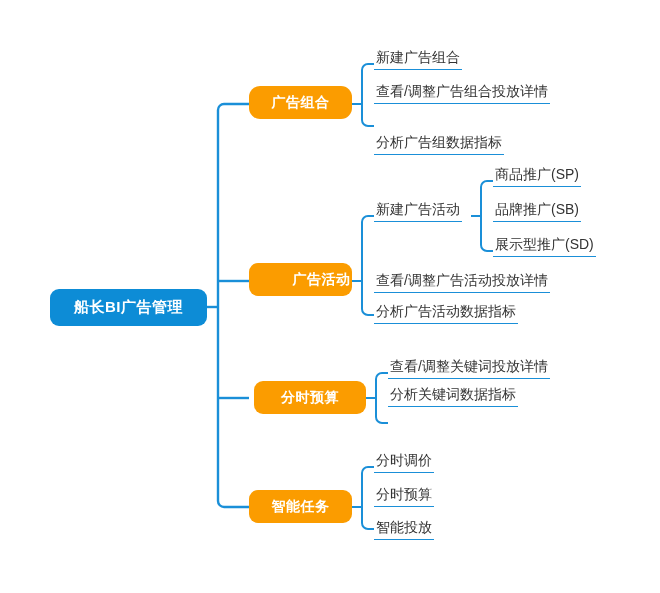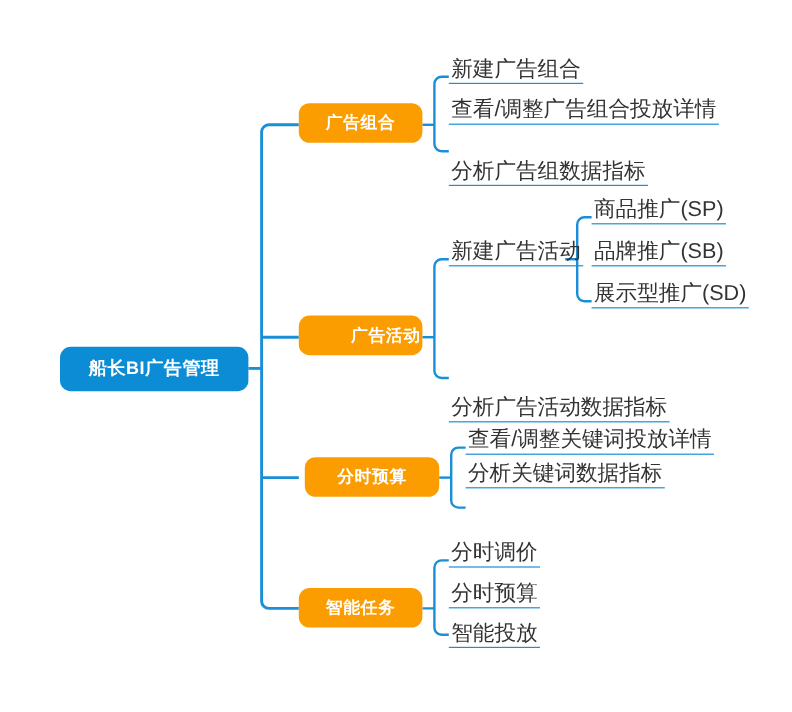--- a/index.html
+++ b/index.html
@@ -29,21 +29,21 @@
   .node.branch{
     background:#fb9c00;
     border-radius:9px;
     font-size:14px;
   }
 
   .leaf{
     position:absolute;
     white-space:nowrap;
     color:#333333;
-    font-size:18px;
+    font-size:14px;
     line-height:20px;
     box-sizing:border-box;
     padding:0 2px 2px 2px;
     border-bottom:1.6px solid #1a8fd8;
   }
 </style>
 </head>
 <body>
 
 <div id="canvas">
@@ -74,32 +74,33 @@
 
       <path d="M352 507 H362"></path>
       <path d="M374 467 H368 a6 6 0 0 0 -6 6 V523 a6 6 0 0 0 6 6 H374"></path>
     </g>
   </svg>
 
   <div class="node root" style="left:50px;top:289px;width:157px;height:37px;">
     <span>船长BI广告管理</span>
   </div>
 
-  <div class="node branch" style="left:249px;top:86px;width:103px;height:33px;">
+  <div class="node branch" style="left:249px;top:86px;width:103px;height:33px;border-radius:11px;">
     <span>广告组合</span>
   </div>
   <div class="leaf" style="left:374px;top:47px;">新建广告组合</div>
   <div class="leaf" style="left:374px;top:81px;">查看/调整广告组合投放详情</div>
   <div class="leaf" style="left:374px;top:112px;margin-top:20px;">分析广告组数据指标</div>
 
   <div class="node branch" style="left:249px;top:263px;width:103px;height:33px;padding-left:42px;">
     <span>广告活动</span>
   </div>
   <div class="leaf" style="left:374px;top:199px;">新建广告活动</div>
-  <div class="leaf" style="left:374px;top:301px;margin-top:28px;">分析广告活动数据指标</div>
+  <div class="leaf" style="left:374px;top:270px;">查看/调整广告活动投放详情</div>
+  <div class="leaf" style="left:374px;top:301px;">分析广告活动数据指标</div>
 
   <div class="leaf" style="left:493px;top:164px;">商品推广(SP)</div>
   <div class="leaf" style="left:493px;top:199px;">品牌推广(SB)</div>
   <div class="leaf" style="left:493px;top:234px;">展示型推广(SD)</div>
 
   <div class="node branch" style="left:254px;top:381px;width:112px;height:33px;">
     <span>分时预算</span>
   </div>
   <div class="leaf" style="left:388px;top:356px;">查看/调整关键词投放详情</div>
   <div class="leaf" style="left:388px;top:384px;">分析关键词数据指标</div>

